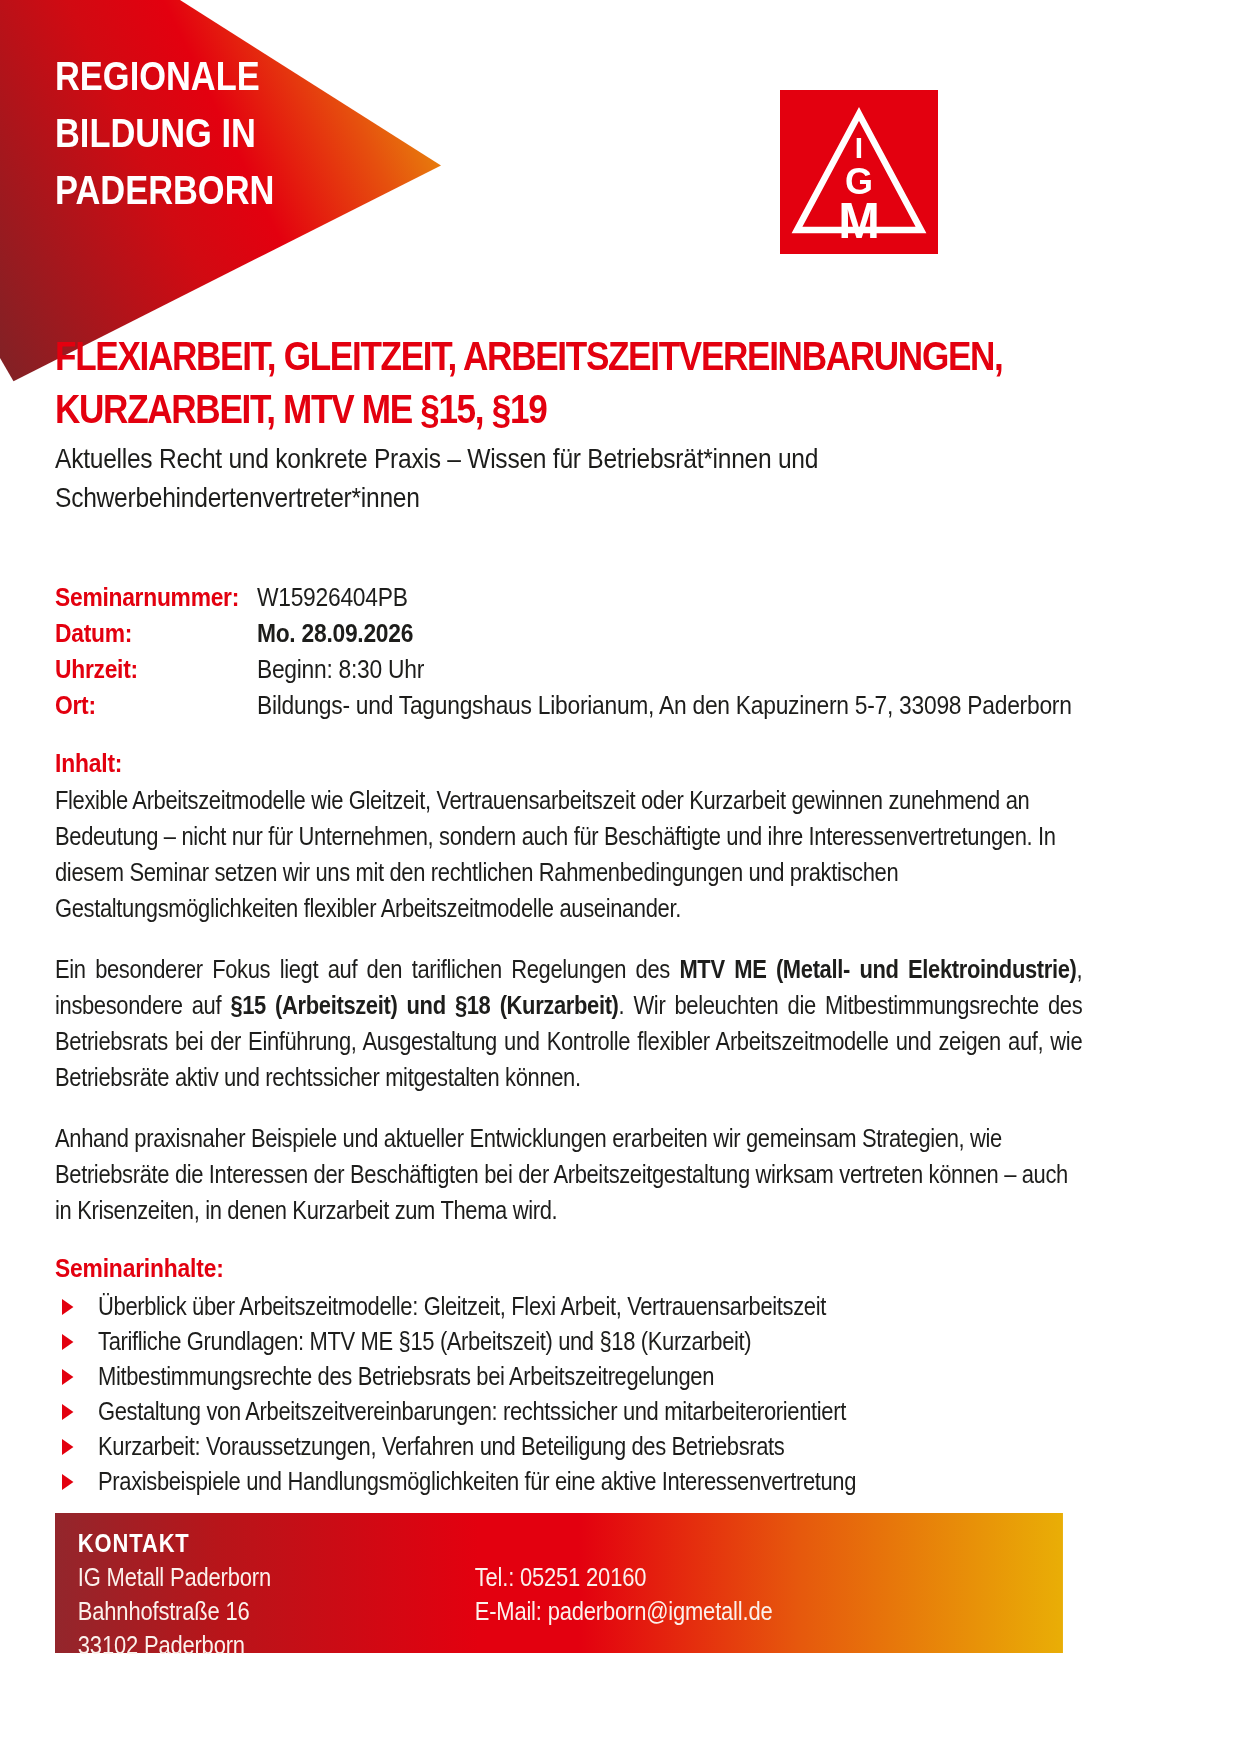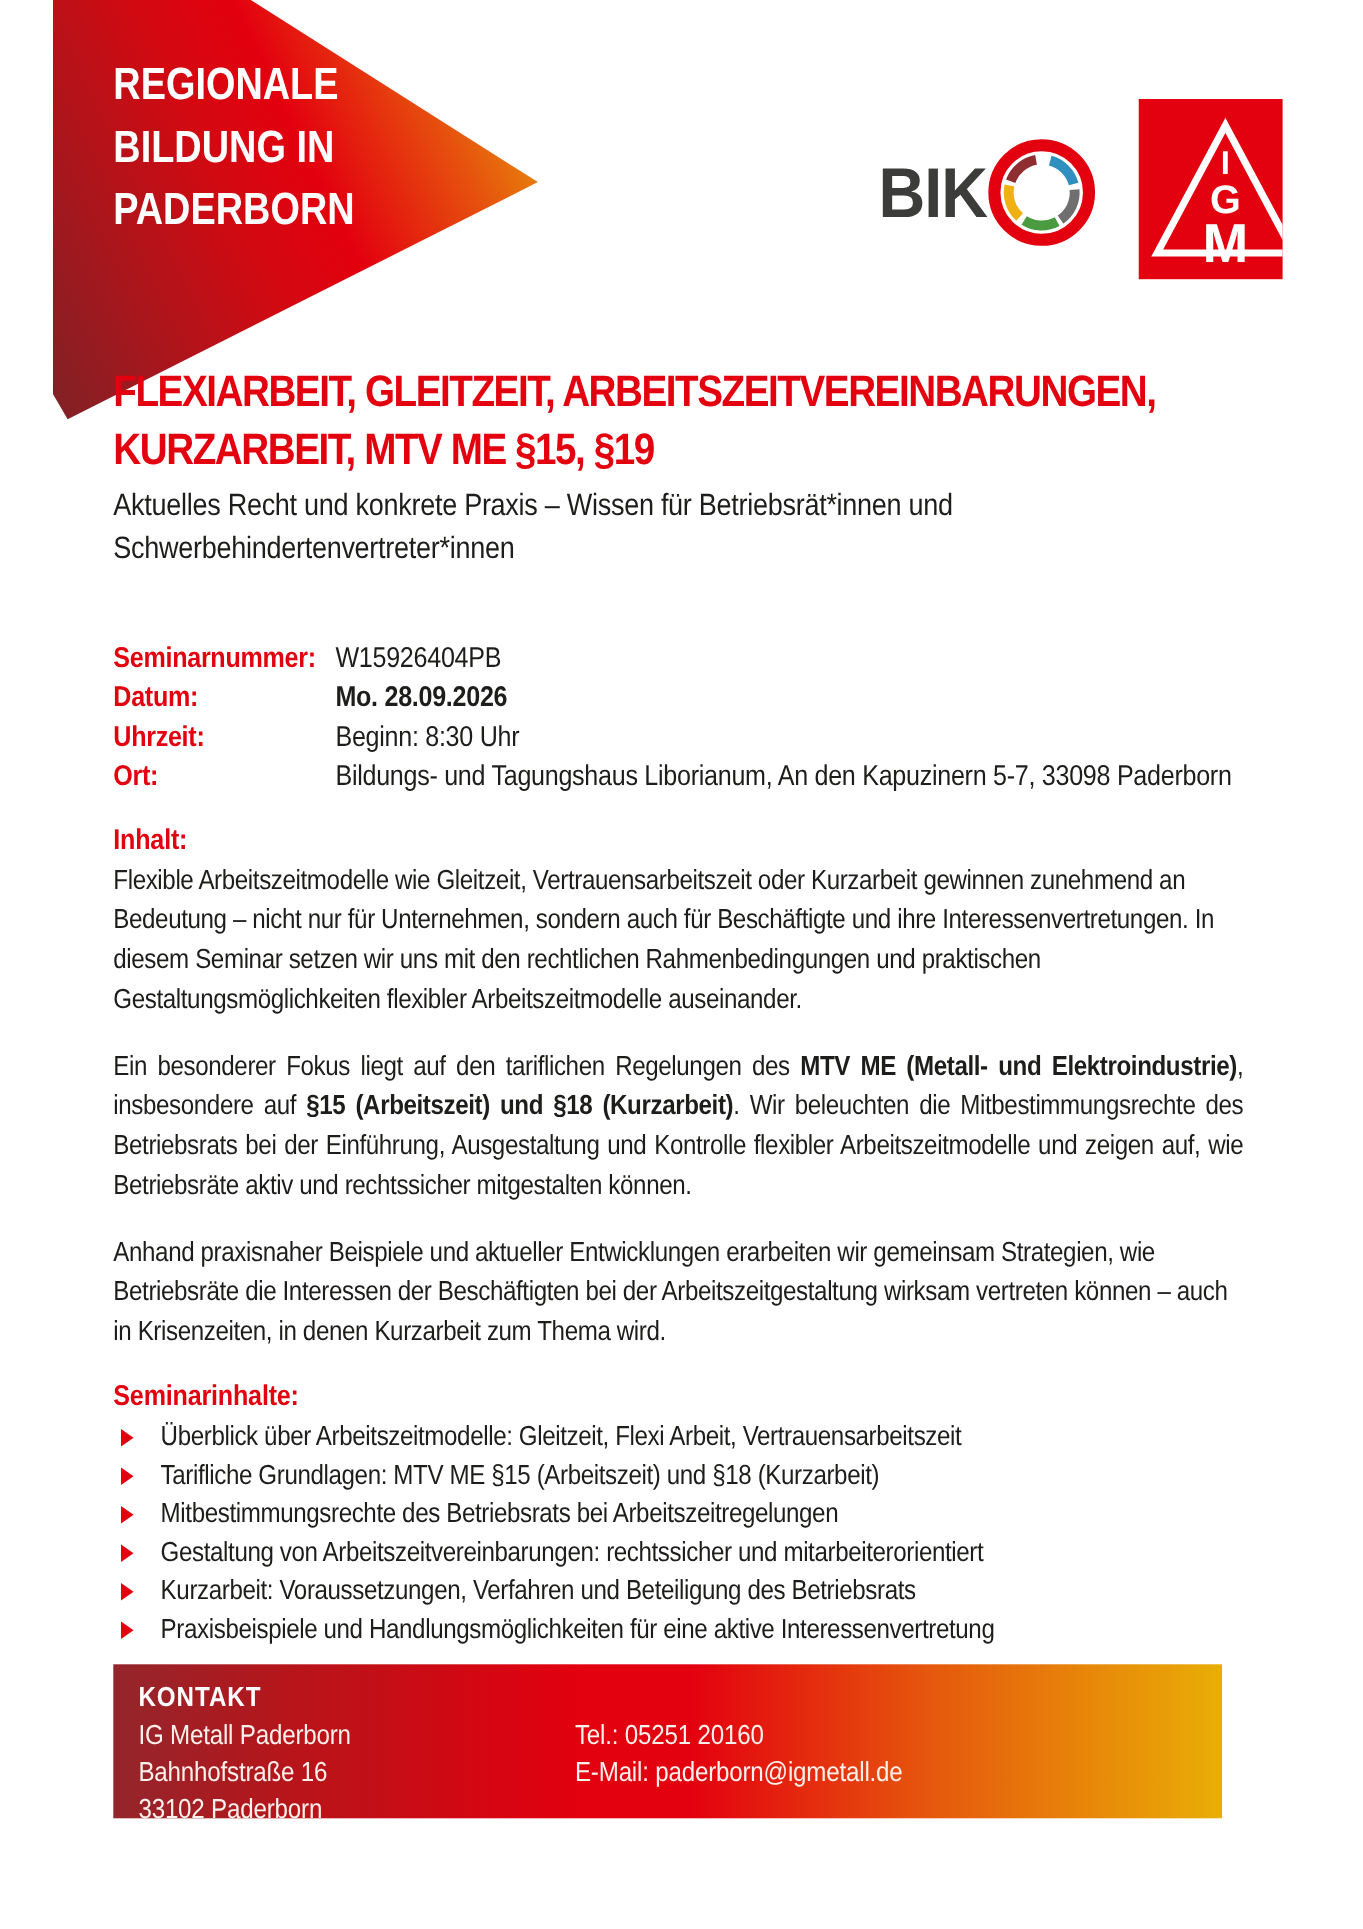--- a/index.html
+++ b/index.html
@@ -1,17 +1,17 @@
 <!DOCTYPE html>
 <html><head>
 <meta charset="utf-8">
 <style>
   html,body{margin:0;padding:0;}
   body{font-family:"Liberation Sans",sans-serif;background:#ffffff;}
-  .page{position:relative;width:1118px;height:1754px;background:#ffffff;overflow:hidden;margin-left:48px;}
+  .page{position:relative;width:1118px;height:1754px;background:#ffffff;overflow:hidden;}
 
   
   .arrow-banner{
     position:absolute;left:0;top:0;width:450px;height:385px;
     background:linear-gradient(64deg,#7f2226 0%,#a8161c 20%,#d10a12 40%,#e3000f 55%,#e6500e 76%,#e88c0c 90%,#eda80a 98%);
     clip-path:polygon(0% 0%,40% 0%,98% 43%,3% 99%,0% 93%);
     filter:drop-shadow(4px 5px 5px rgba(0,0,0,0.28));
   }
   .brand-text{position:absolute;left:55px;top:48px;color:#ffffff;font-weight:bold;
     font-size:41px;line-height:57px;letter-spacing:0;transform:scaleX(0.84);transform-origin:0 0;white-space:nowrap;}
@@ -63,31 +63,20 @@
 <div class="page">
 
   <div class="arrow-banner"></div>
   <div class="brand-text">
     <div>REGIONALE</div>
     <div>BILDUNG IN</div>
     <div>PADERBORN</div>
   </div>
 
   <div class="logos">
-    <div class="biko">
-      <span class="biko-text">BIK</span>
-      <svg width="100" height="100" viewBox="0 0 100 100">
-        <circle cx="50" cy="50" r="43" fill="none" stroke="#e3000f" stroke-width="11"></circle>
-        <circle cx="50" cy="50" r="30" fill="none" stroke="#2f8fbe" stroke-width="9" stroke-dasharray="31.4 157.1" transform="rotate(-75 50 50)"></circle>
-        <circle cx="50" cy="50" r="30" fill="none" stroke="#706f6f" stroke-width="9" stroke-dasharray="31.4 157.1" transform="rotate(-5 50 50)"></circle>
-        <circle cx="50" cy="50" r="30" fill="none" stroke="#4a9b3f" stroke-width="9" stroke-dasharray="31.4 157.1" transform="rotate(62 50 50)"></circle>
-        <circle cx="50" cy="50" r="30" fill="none" stroke="#eeb111" stroke-width="9" stroke-dasharray="31.4 157.1" transform="rotate(132 50 50)"></circle>
-        <circle cx="50" cy="50" r="30" fill="none" stroke="#8f2d31" stroke-width="9" stroke-dasharray="31.4 157.1" transform="rotate(200 50 50)"></circle>
-      </svg>
-    </div>
     <div class="igm-box">
       <svg width="158" height="164" viewBox="0 0 158 164">
         <rect x="0" y="0" width="158" height="164" fill="#e3000f"></rect>
         <path d="M79 24 L141 140 L17 140 Z" fill="none" stroke="#ffffff" stroke-width="6.5" stroke-linejoin="miter"></path>
         <text x="79" y="68" text-anchor="middle" font-family="Liberation Sans, sans-serif" font-size="30" font-weight="bold" fill="#ffffff">I</text>
         <text x="79" y="104" text-anchor="middle" font-family="Liberation Sans, sans-serif" font-size="36" font-weight="bold" fill="#ffffff">G</text>
         <text x="79" y="148" text-anchor="middle" font-family="Liberation Sans, sans-serif" font-size="50" font-weight="bold" fill="#ffffff">M</text>
       </svg>
     </div>
   </div>

